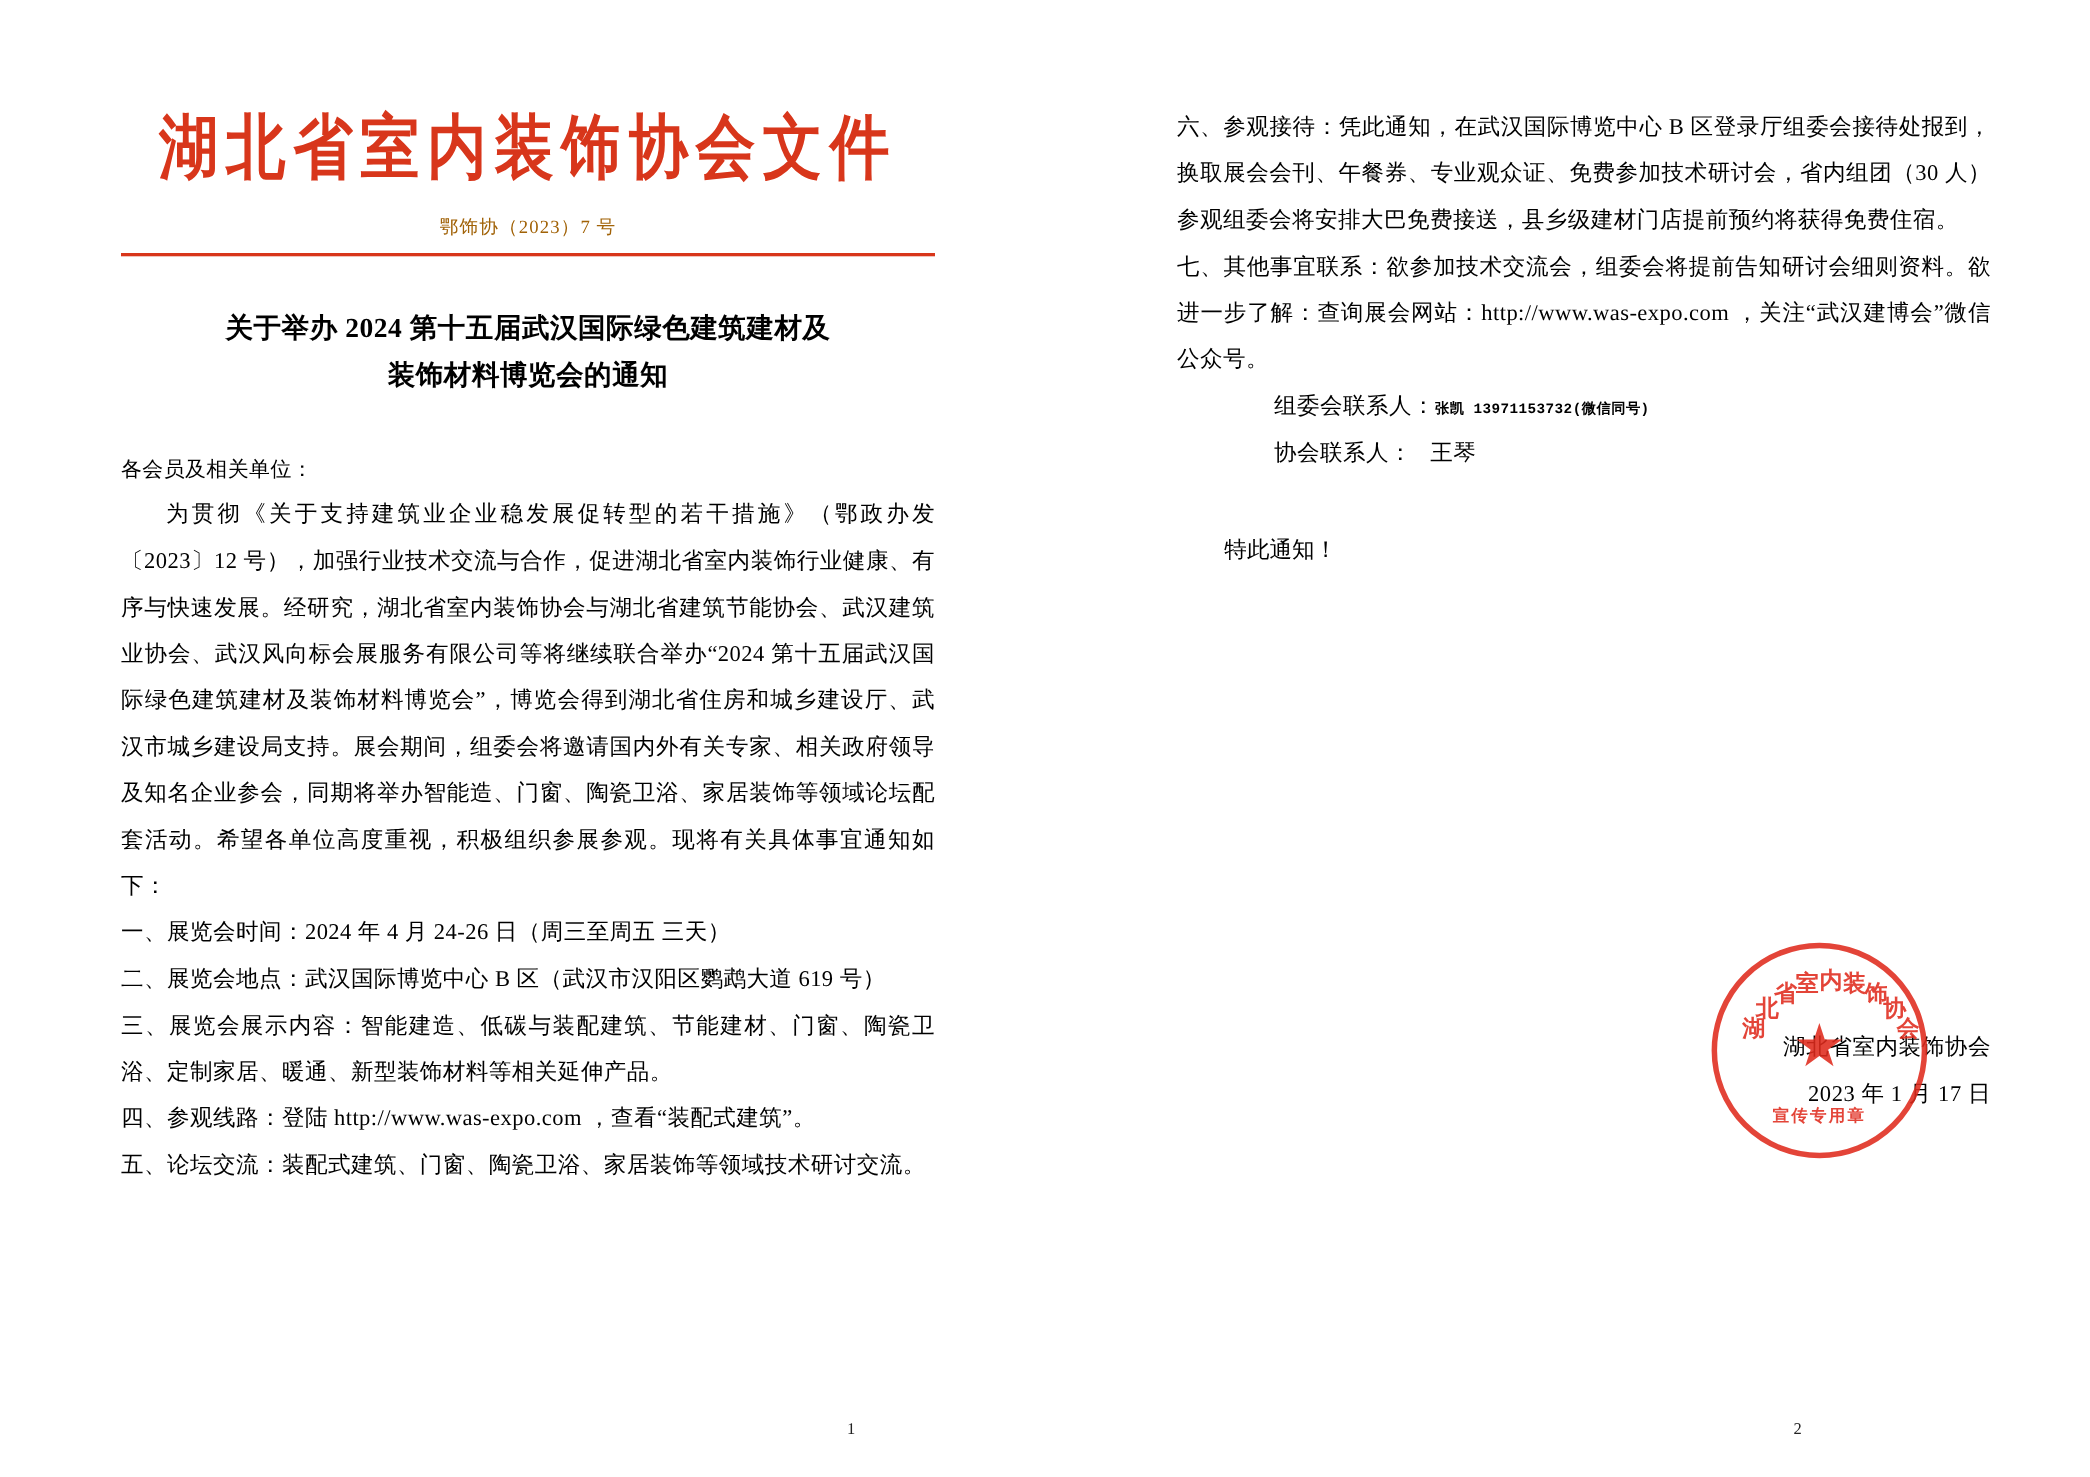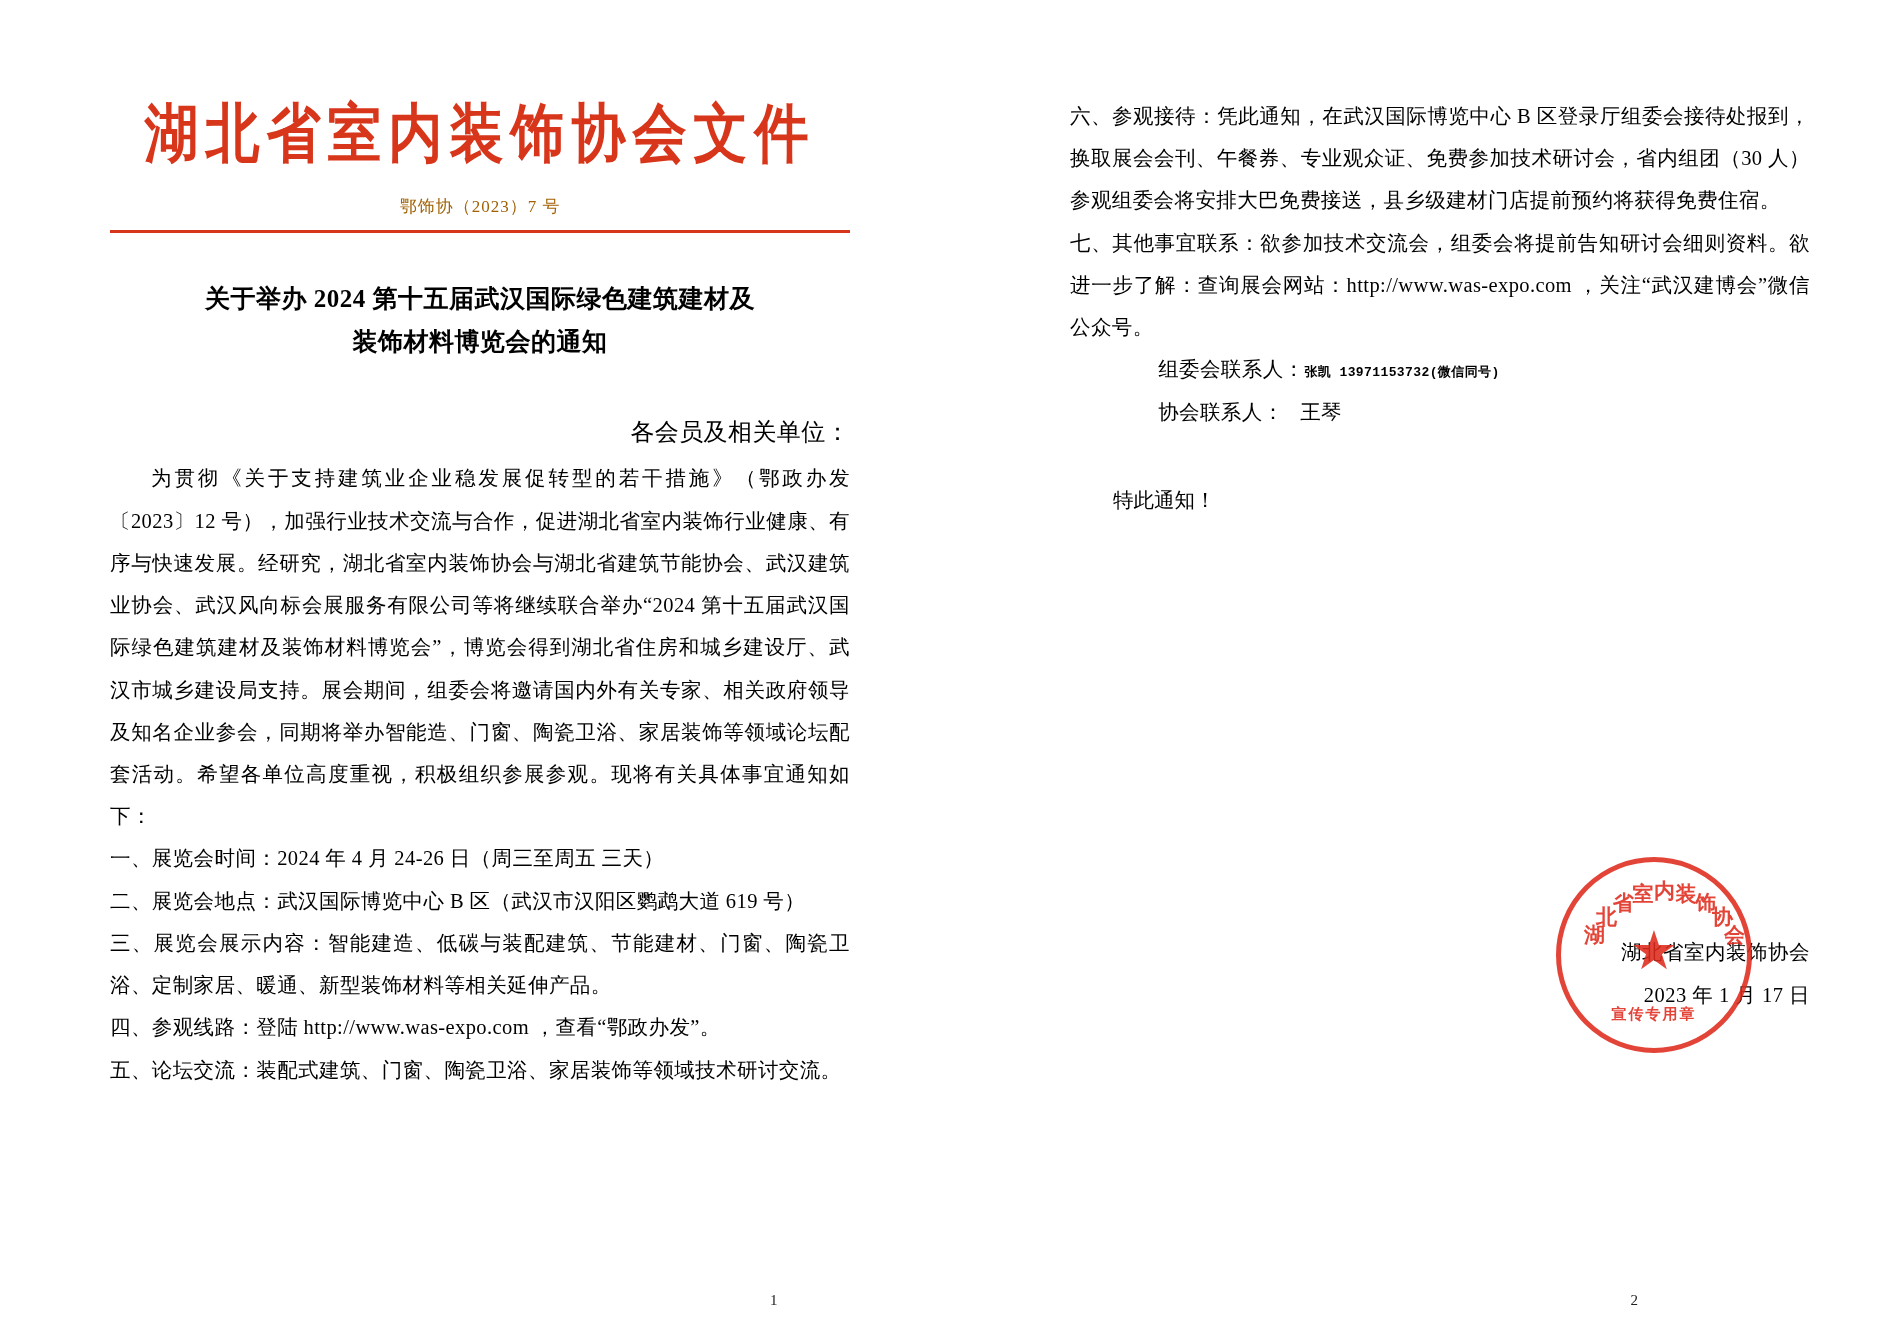--- a/index.html
+++ b/index.html
@@ -58,24 +58,23 @@
   .doc-title {
     margin-top: 44px;
     text-align: center;
     font-size: 25px;
     font-weight: bold;
     line-height: 1.75;
     letter-spacing: 0.5px;
   }
   .salutation {
     margin-top: 44px;
-    font-size: 24px;
+    font-size: 19px;
     line-height: 2.06;
     letter-spacing: 0.4px;
-    text-align: right;
   }
   .para {
     font-size: 20.5px;
     line-height: 2.06;
     letter-spacing: 0.4px;
     text-align: justify;
     text-justify: inter-ideograph;
   }
   .para.indent {
     text-indent: 2em;
@@ -193,21 +192,21 @@
       <div>装饰材料博览会的通知</div>
     </div>
 
     <div class="salutation">各会员及相关单位：</div>
 
     <div class="para indent">为贯彻《关于支持建筑业企业稳发展促转型的若干措施》（鄂政办发〔2023〕12 号），加强行业技术交流与合作，促进湖北省室内装饰行业健康、有序与快速发展。经研究，湖北省室内装饰协会与湖北省建筑节能协会、武汉建筑业协会、武汉风向标会展服务有限公司等将继续联合举办“2024 第十五届武汉国际绿色建筑建材及装饰材料博览会”，博览会得到湖北省住房和城乡建设厅、武汉市城乡建设局支持。展会期间，组委会将邀请国内外有关专家、相关政府领导及知名企业参会，同期将举办智能造、门窗、陶瓷卫浴、家居装饰等领域论坛配套活动。希望各单位高度重视，积极组织参展参观。现将有关具体事宜通知如下：</div>
 
     <div class="para">一、展览会时间：2024 年 4 月 24-26 日（周三至周五 三天）</div>
     <div class="para">二、展览会地点：武汉国际博览中心 B 区（武汉市汉阳区鹦鹉大道 619 号）</div>
     <div class="para">三、展览会展示内容：智能建造、低碳与装配建筑、节能建材、门窗、陶瓷卫浴、定制家居、暖通、新型装饰材料等相关延伸产品。</div>
-    <div class="para">四、参观线路：登陆 http://www.was-expo.com ，查看“鄂政办发”。</div>
+    <div class="para">四、参观线路：登陆 http://www.was-expo.com ，查看“装配式建筑”。</div>
     <div class="para">五、论坛交流：装配式建筑、门窗、陶瓷卫浴、家居装饰等领域技术研讨交流。</div>
 
   </div>
 
   <div class="page-num left">1</div>
 
   <div class="col-right">
 
     <div class="para">六、参观接待：凭此通知，在武汉国际博览中心 B 区登录厅组委会接待处报到，换取展会会刊、午餐券、专业观众证、免费参加技术研讨会，省内组团（30 人）参观组委会将安排大巴免费接送，县乡级建材门店提前预约将获得免费住宿。</div>
     <div class="para">七、其他事宜联系：欲参加技术交流会，组委会将提前告知研讨会细则资料。欲进一步了解：查询展会网站：http://www.was-expo.com ，关注“武汉建博会”微信公众号。</div>

